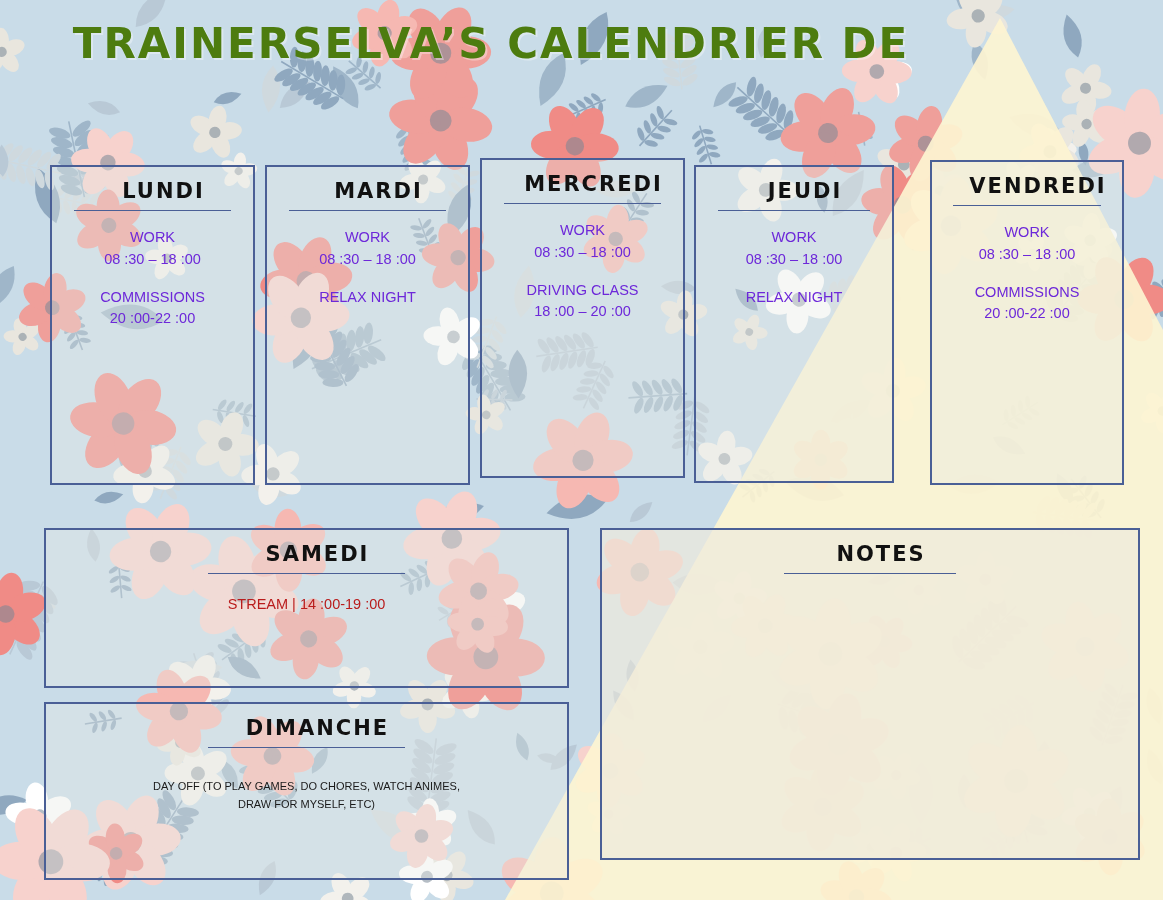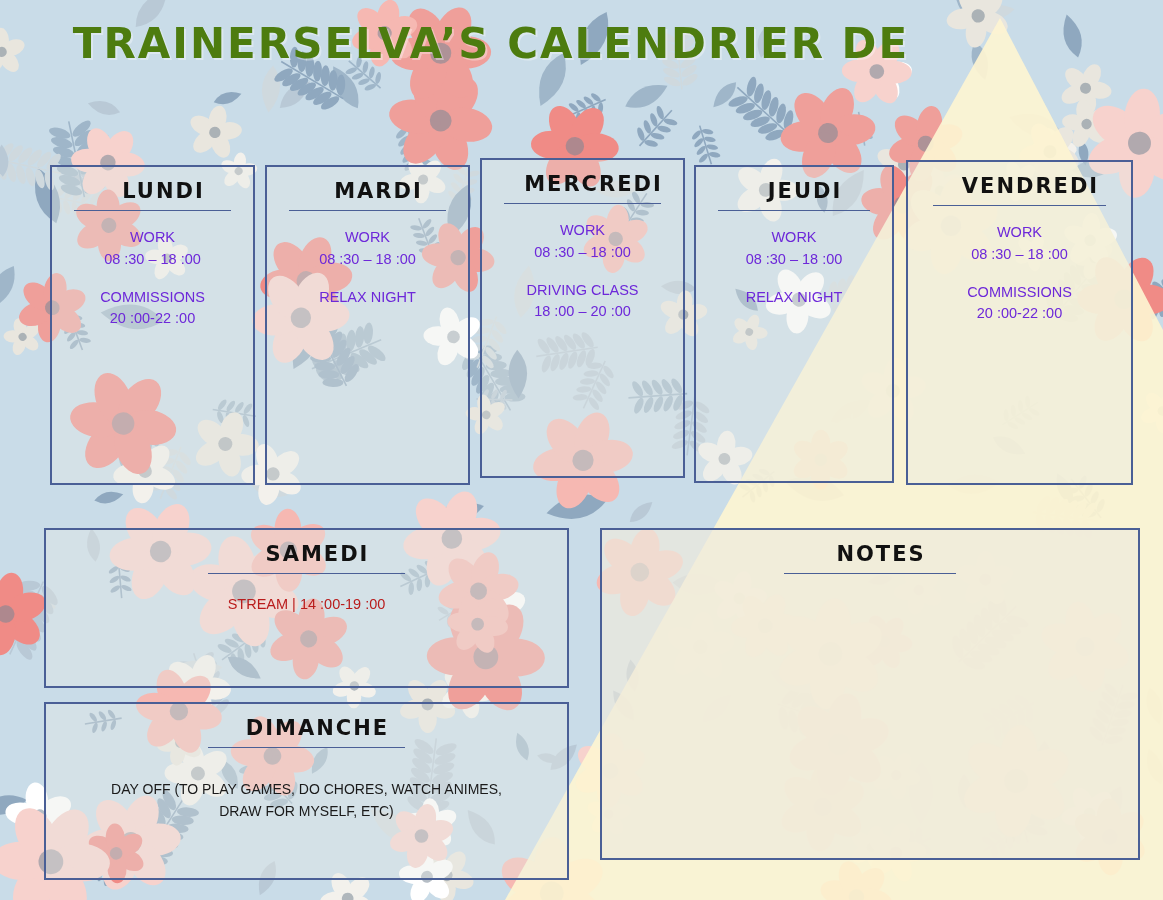--- a/index.html
+++ b/index.html
@@ -90,21 +90,21 @@
   .block-line { display: block; }
 
   .samedi-line {
     text-align: center;
     font-size: 14.5px;
     color: #b91c1c;
     margin-top: 22px;
   }
   .dimanche-line {
     text-align: center;
-    font-size: 14px;
+    font-size: 11px;
     color: #1a1a1a;
     line-height: 1.6;
     margin-top: 30px;
     padding: 0 40px;
   }
 </style>
 </head>
 <body>
 
 <div id="bg">
@@ -2067,21 +2067,21 @@
     <div class="rule"></div>
     <div class="block">
       <span class="block-line">WORK</span>
       <span class="block-line">08 :30 – 18 :00</span>
     </div>
     <div class="block">
       <span class="block-line">RELAX NIGHT</span>
     </div>
   </div>
 
-  <div class="card day" style="left:906px; top:160px; width:227px; height:325px;">
+  <div class="card day" style="left:930px; top:160px; width:194px; height:325px;">
     <div class="card-title">VENDREDI</div>
     <div class="rule"></div>
     <div class="block">
       <span class="block-line">WORK</span>
       <span class="block-line">08 :30 – 18 :00</span>
     </div>
     <div class="block">
       <span class="block-line">COMMISSIONS</span>
       <span class="block-line">20 :00-22 :00</span>
     </div>

